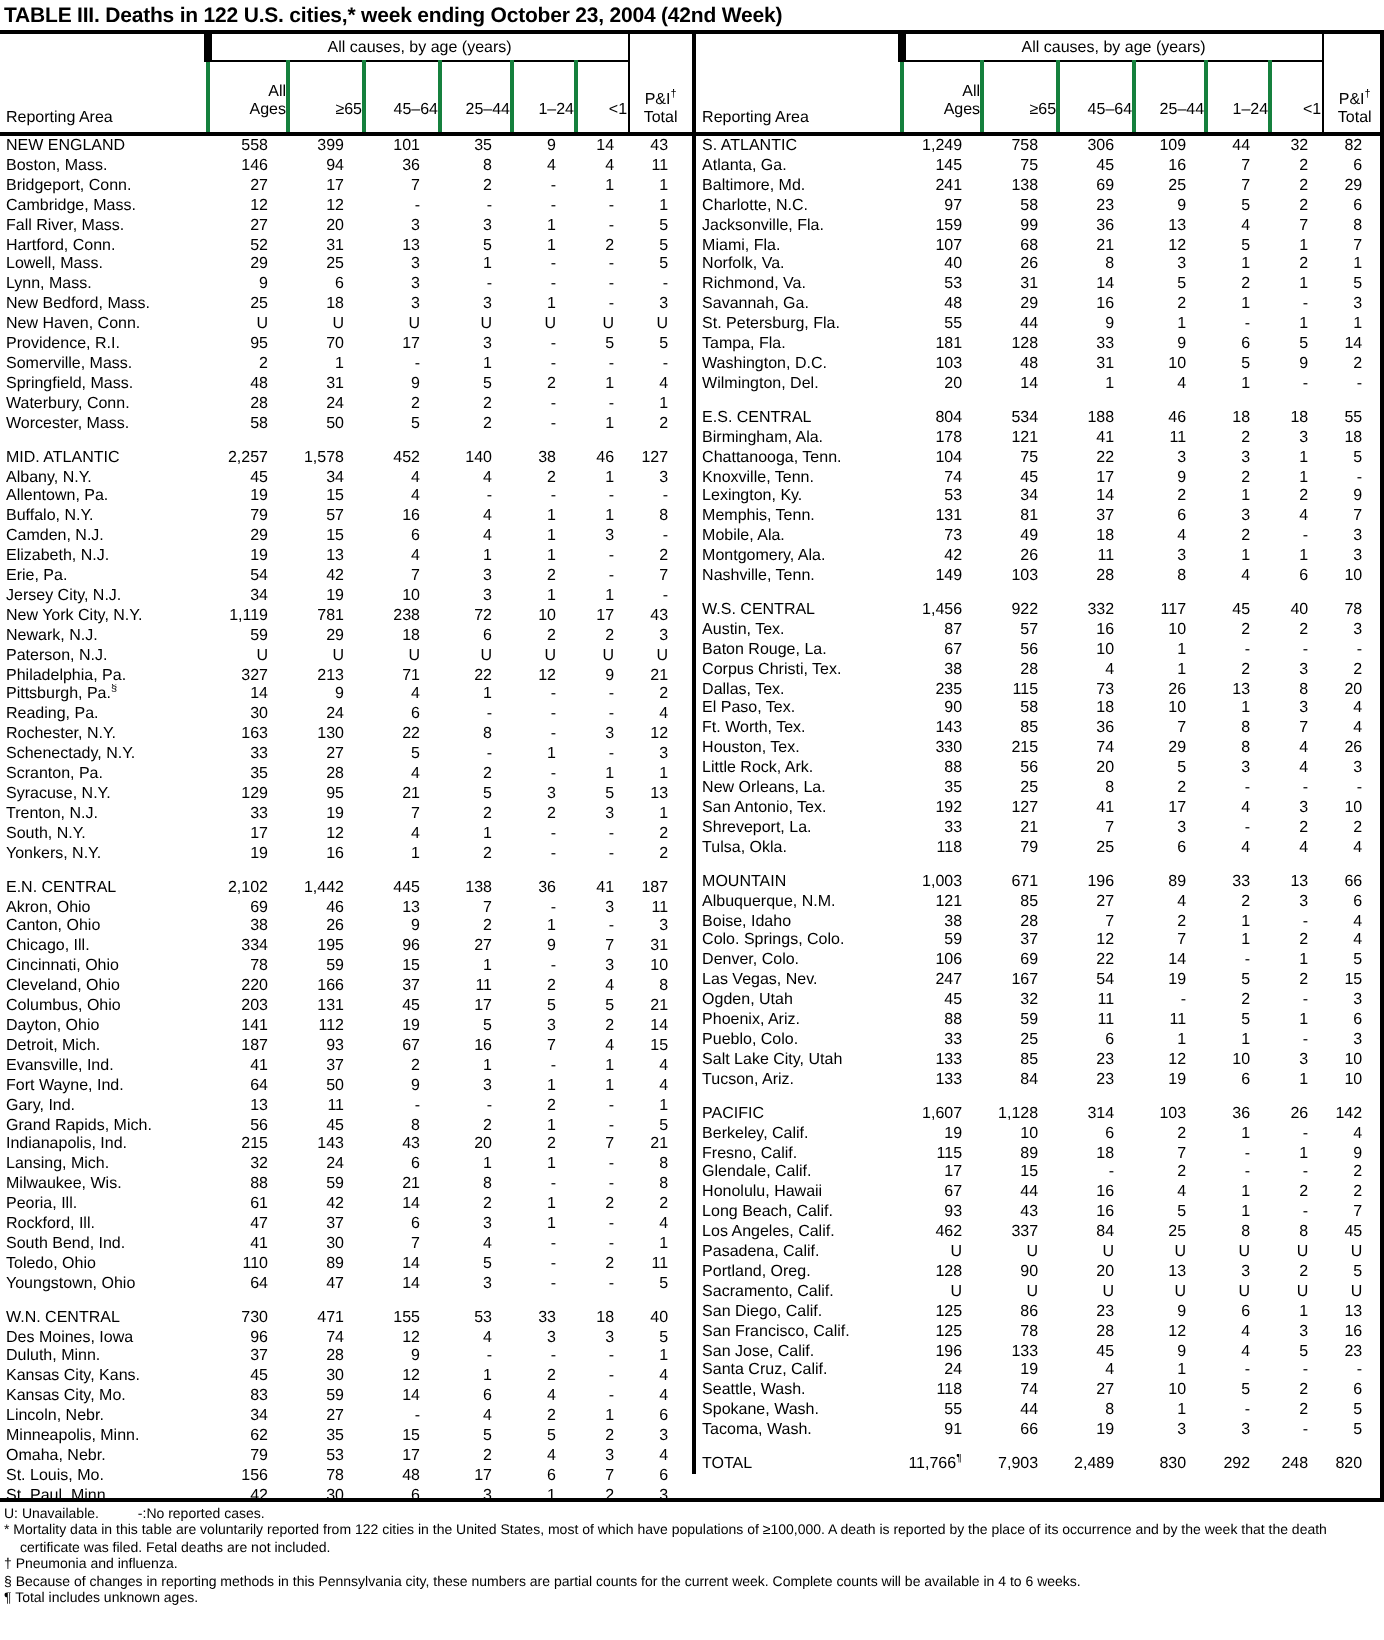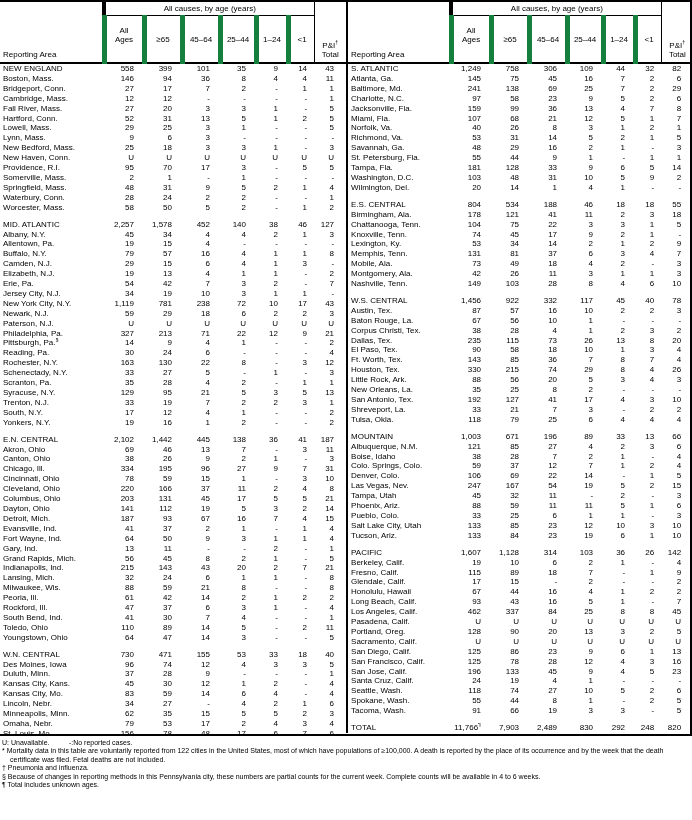--- a/index.html
+++ b/index.html
@@ -40,22 +40,22 @@
   }
   th.h-area {
     text-align:left; vertical-align:bottom; padding:16px 0 3px 3px;
     border-bottom:2px solid #000;
   }
   th.h-pi {
     border-left:1px solid #000; border-bottom:2px solid #000;
     text-align:center; vertical-align:bottom; padding-bottom:3px; line-height:9px;
   }
   th.h-num {
-    border-left:5px solid #15803d; border-bottom:2px solid #000;
-    text-align:center; vertical-align:bottom; padding-bottom:18px;
+    border-left:2px solid #15803d; border-bottom:2px solid #000;
+    text-align:right; vertical-align:bottom; padding-bottom:7px;
     height:28px; white-space:pre-line; line-height:9px;
   }
 
   tbody td {
     font-size:8px; height:9.9px; line-height:9.9px; padding:0;
     white-space:nowrap; overflow:hidden;
   }
   td.area { text-align:left; padding-left:3px; }
   td.num  { text-align:right; padding-right:10px; }
   td.num:nth-child(7) { padding-right:7px; }
@@ -67,20 +67,21 @@
   .footnote {
     font-size:7px; line-height:8.4px; white-space:pre-wrap;
     padding-left:8px; text-indent:-8px;
   }
 </style>
 </head>
 <body>
 
 <div class="page">
 
+  <div class="title">TABLE III. Deaths in 122 U.S. cities,* week ending October 23, 2004 (42nd Week)</div>
 
   <div class="table-wrap">
 
     <table class="half-left">
       <colgroup>
         <col class="c-area">
           <col class="c-all">
           <col class="c-65">
           <col class="c-4564">
         <col class="c-2544">
@@ -1244,21 +1245,21 @@
             <td class="area">Las Vegas, Nev.</td>
             <td class="num">247</td>
             <td class="num">167</td>
             <td class="num">54</td>
             <td class="num">19</td>
             <td class="num">5</td>
             <td class="num">2</td>
             <td class="num">15</td>
           </tr>
           <tr class="city-row">
-            <td class="area">Tampa, Utah</td>
+            <td class="area">Ogden, Utah</td>
             <td class="num">45</td>
             <td class="num">32</td>
             <td class="num">11</td>
             <td class="num">-</td>
             <td class="num">2</td>
             <td class="num">-</td>
             <td class="num">3</td>
           </tr>
           <tr class="city-row">
             <td class="area">Phoenix, Ariz.</td>

